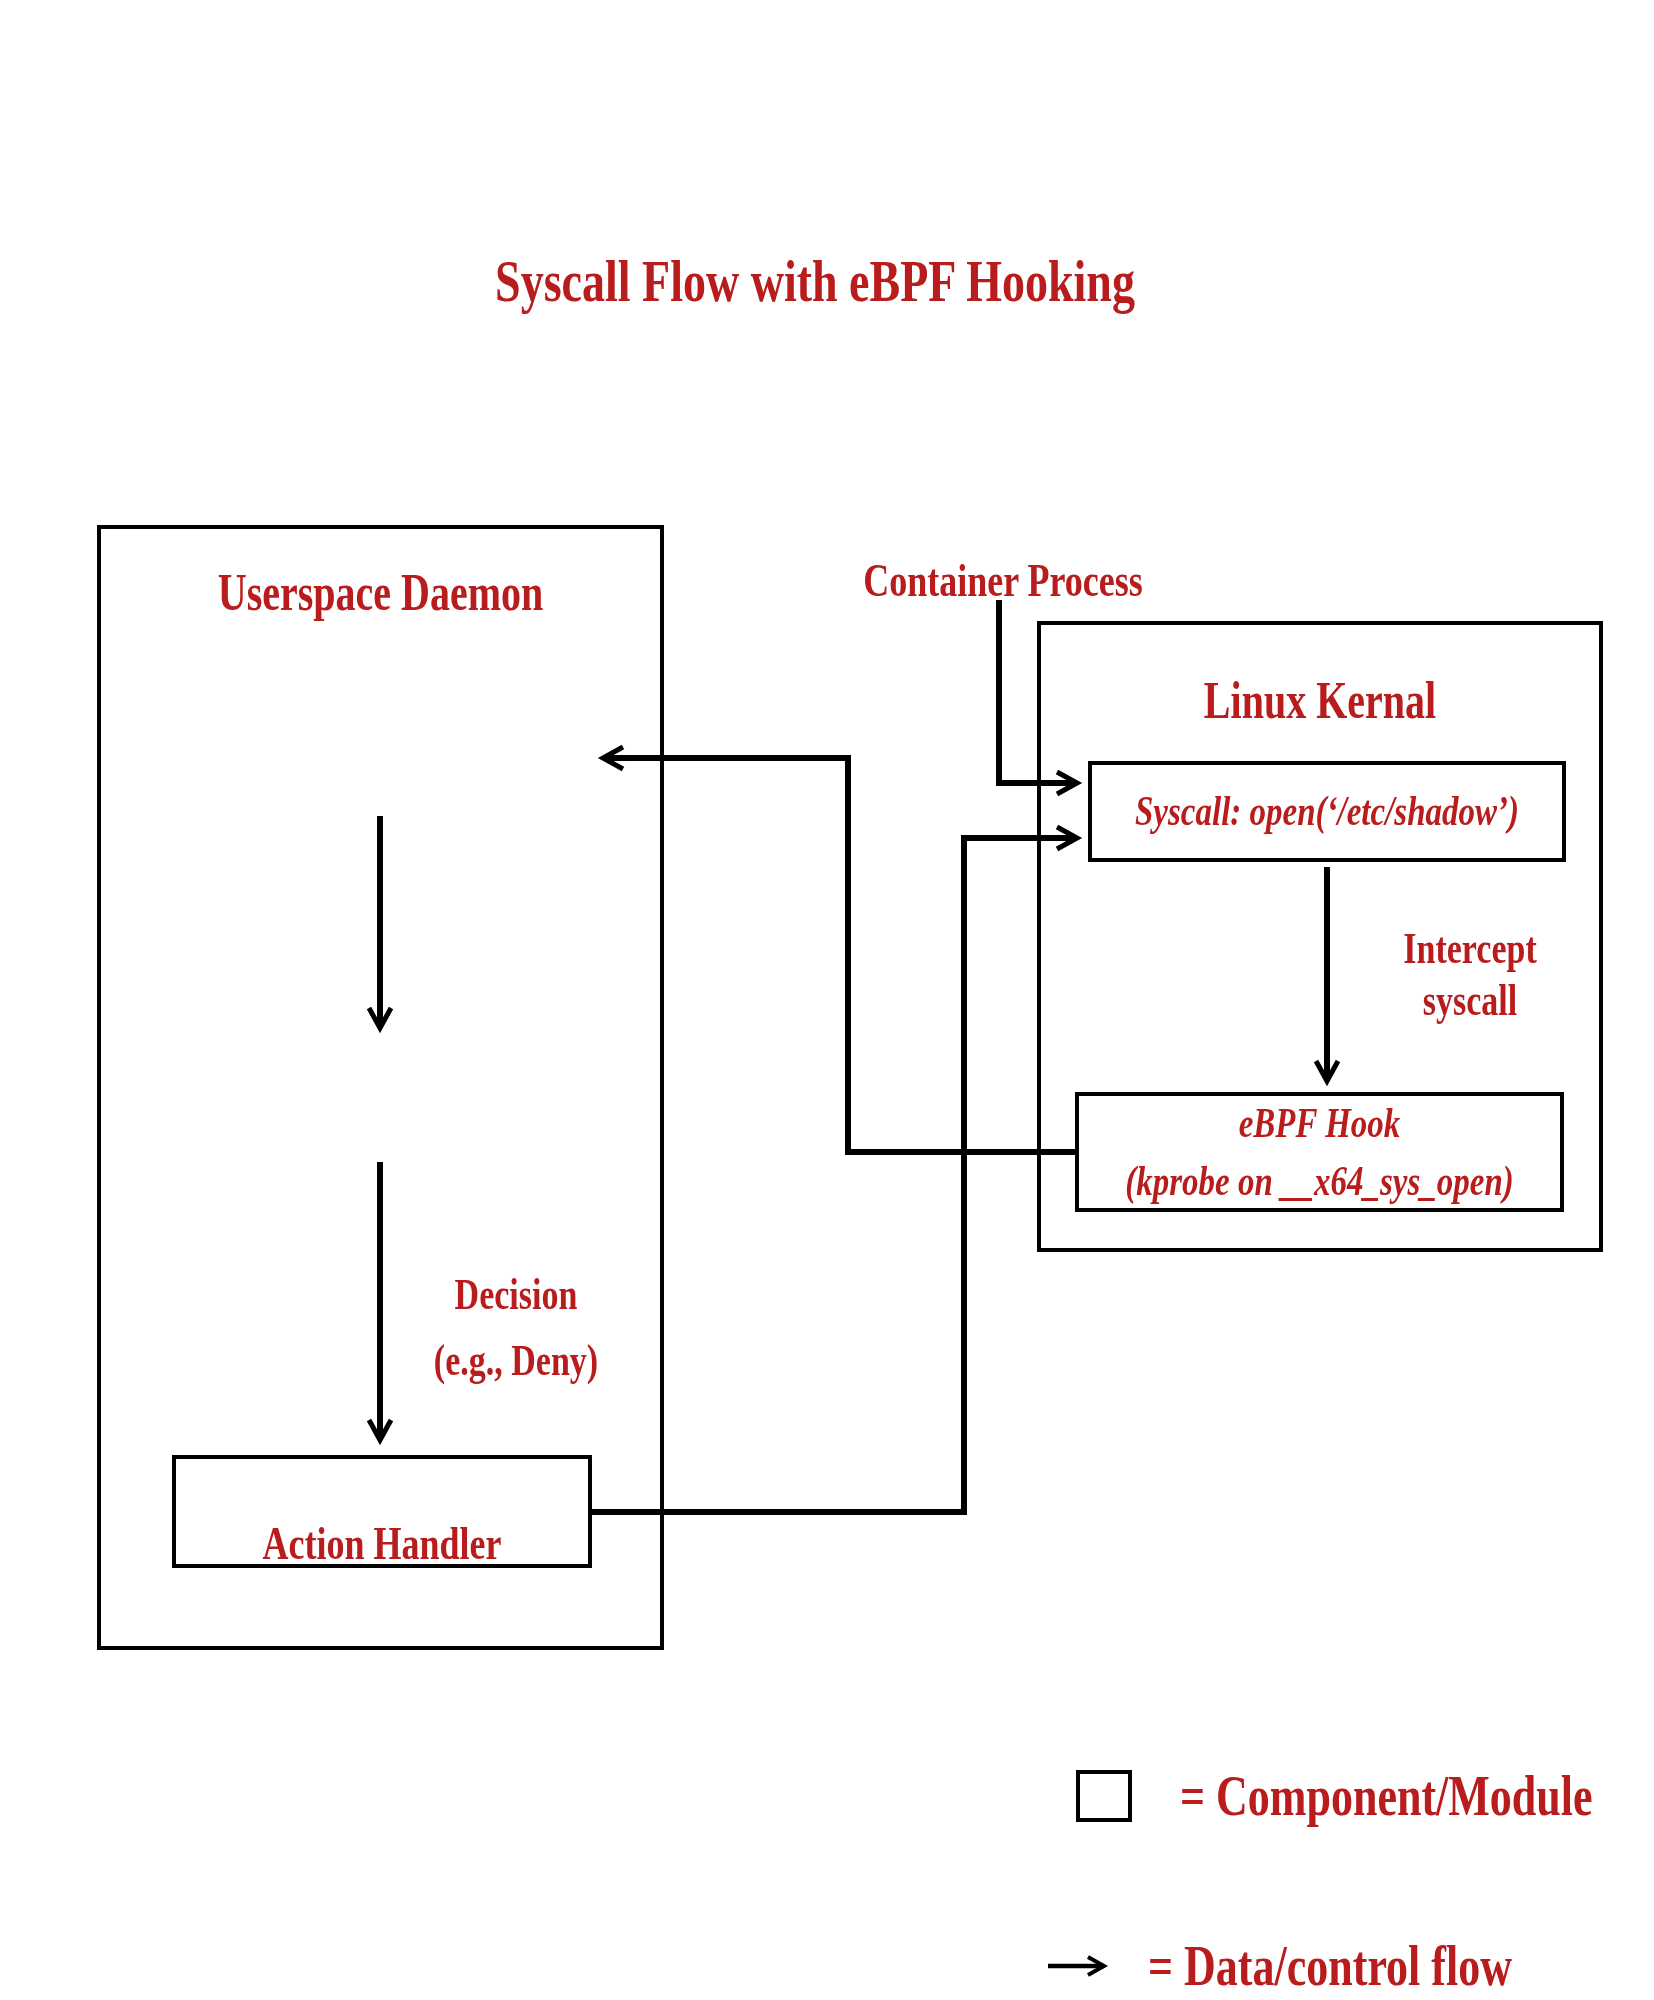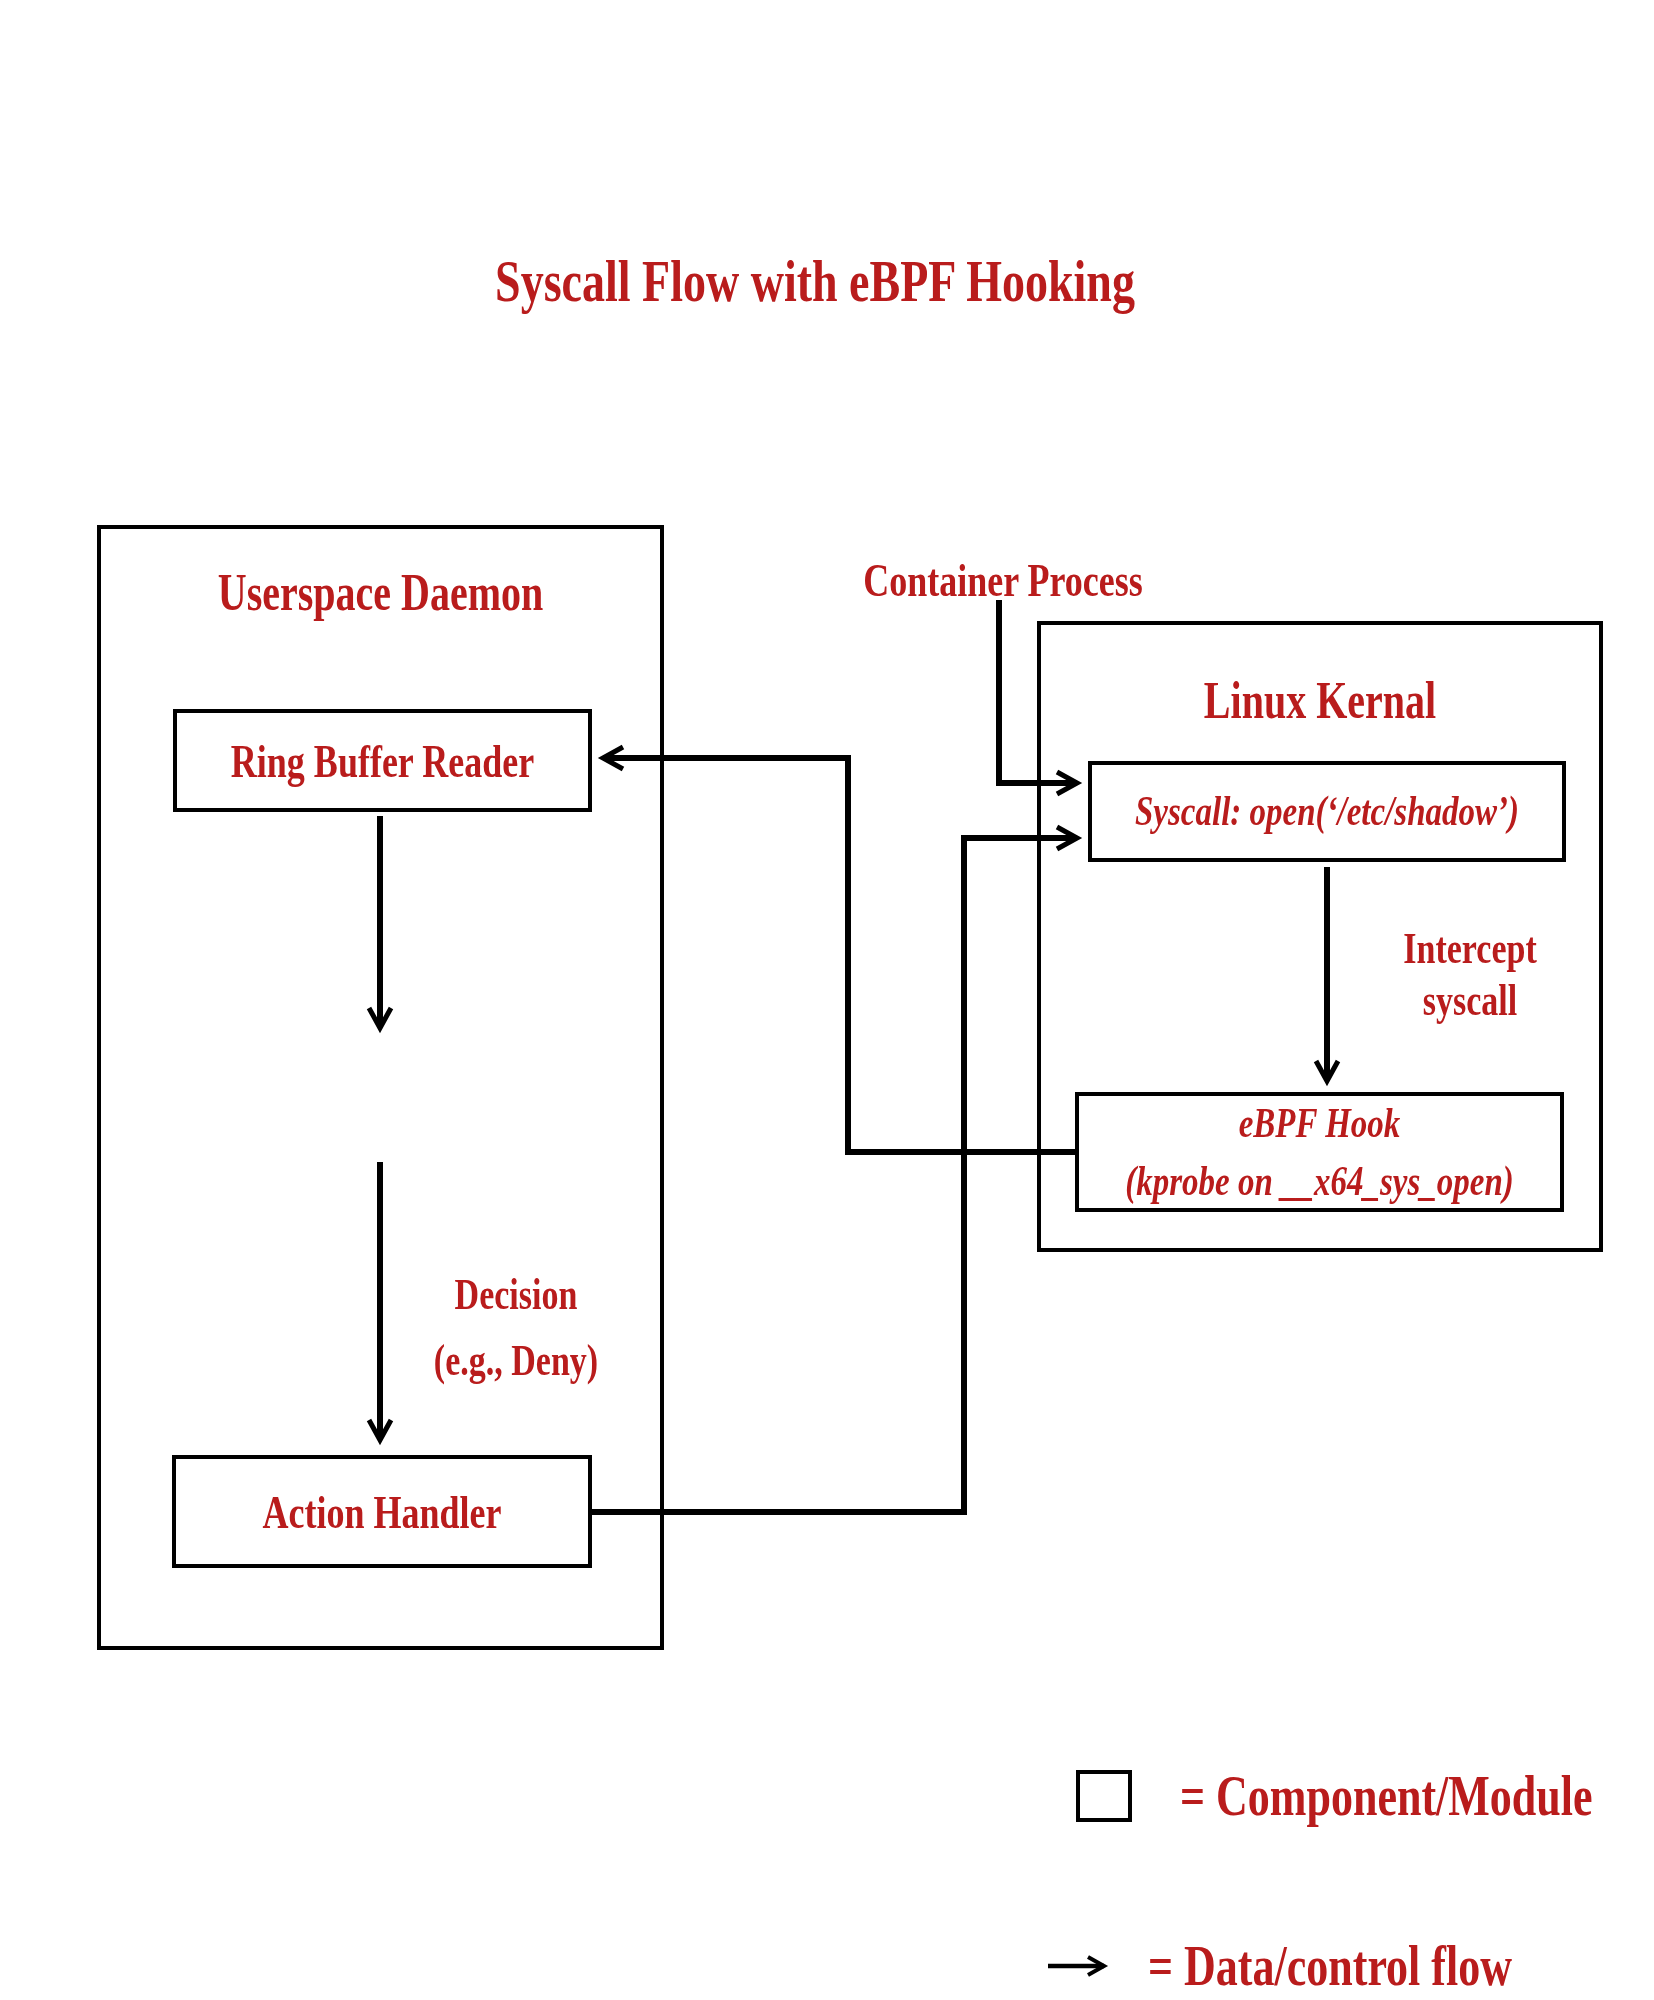--- a/index.html
+++ b/index.html
@@ -62,31 +62,28 @@
 
   <div class="plain" style="left:300px;top:240px;width:1030px;height:80px;font-size:46px;">
     <span class="ty">Syscall Flow with eBPF Hooking</span>
   </div>
 
   <div class="box" style="left:97px;top:525px;width:567px;height:1125px;justify-content:flex-start;align-items:flex-start;"></div>
   <div class="plain" style="left:97px;top:560px;width:567px;height:64px;font-size:40px;">
     <span class="ty">Userspace Daemon</span>
   </div>
 
-  <div class="box" style="left:173px;top:709px;width:419px;height:103px;font-size:36px;">
-    <span class="ty">Ring Buffer Reader</span>
-  </div>
 
 
   <div class="plain stack" style="left:396px;top:1258px;width:240px;height:140px;font-size:34px;line-height:66px;">
     <span class="ty">Decision</span>
     <span class="ty">(e.g., Deny)</span>
   </div>
 
-  <div class="box" style="left:172px;top:1455px;width:420px;height:113px;font-size:36px;">
+  <div class="box" style="left:172px;top:1455px;width:420px;height:113px;font-size:36px;align-items:flex-end;">
     <span class="ty">Action Handler</span>
   </div>
 
   <div class="plain" style="left:843px;top:548px;width:320px;height:64px;font-size:36px;">
     <span class="ty">Container Process</span>
   </div>
 
   <div class="box" style="left:1037px;top:621px;width:566px;height:631px;justify-content:flex-start;align-items:flex-start;"></div>
   <div class="plain" style="left:1037px;top:668px;width:566px;height:64px;font-size:40px;">
     <span class="ty">Linux Kernal</span>

